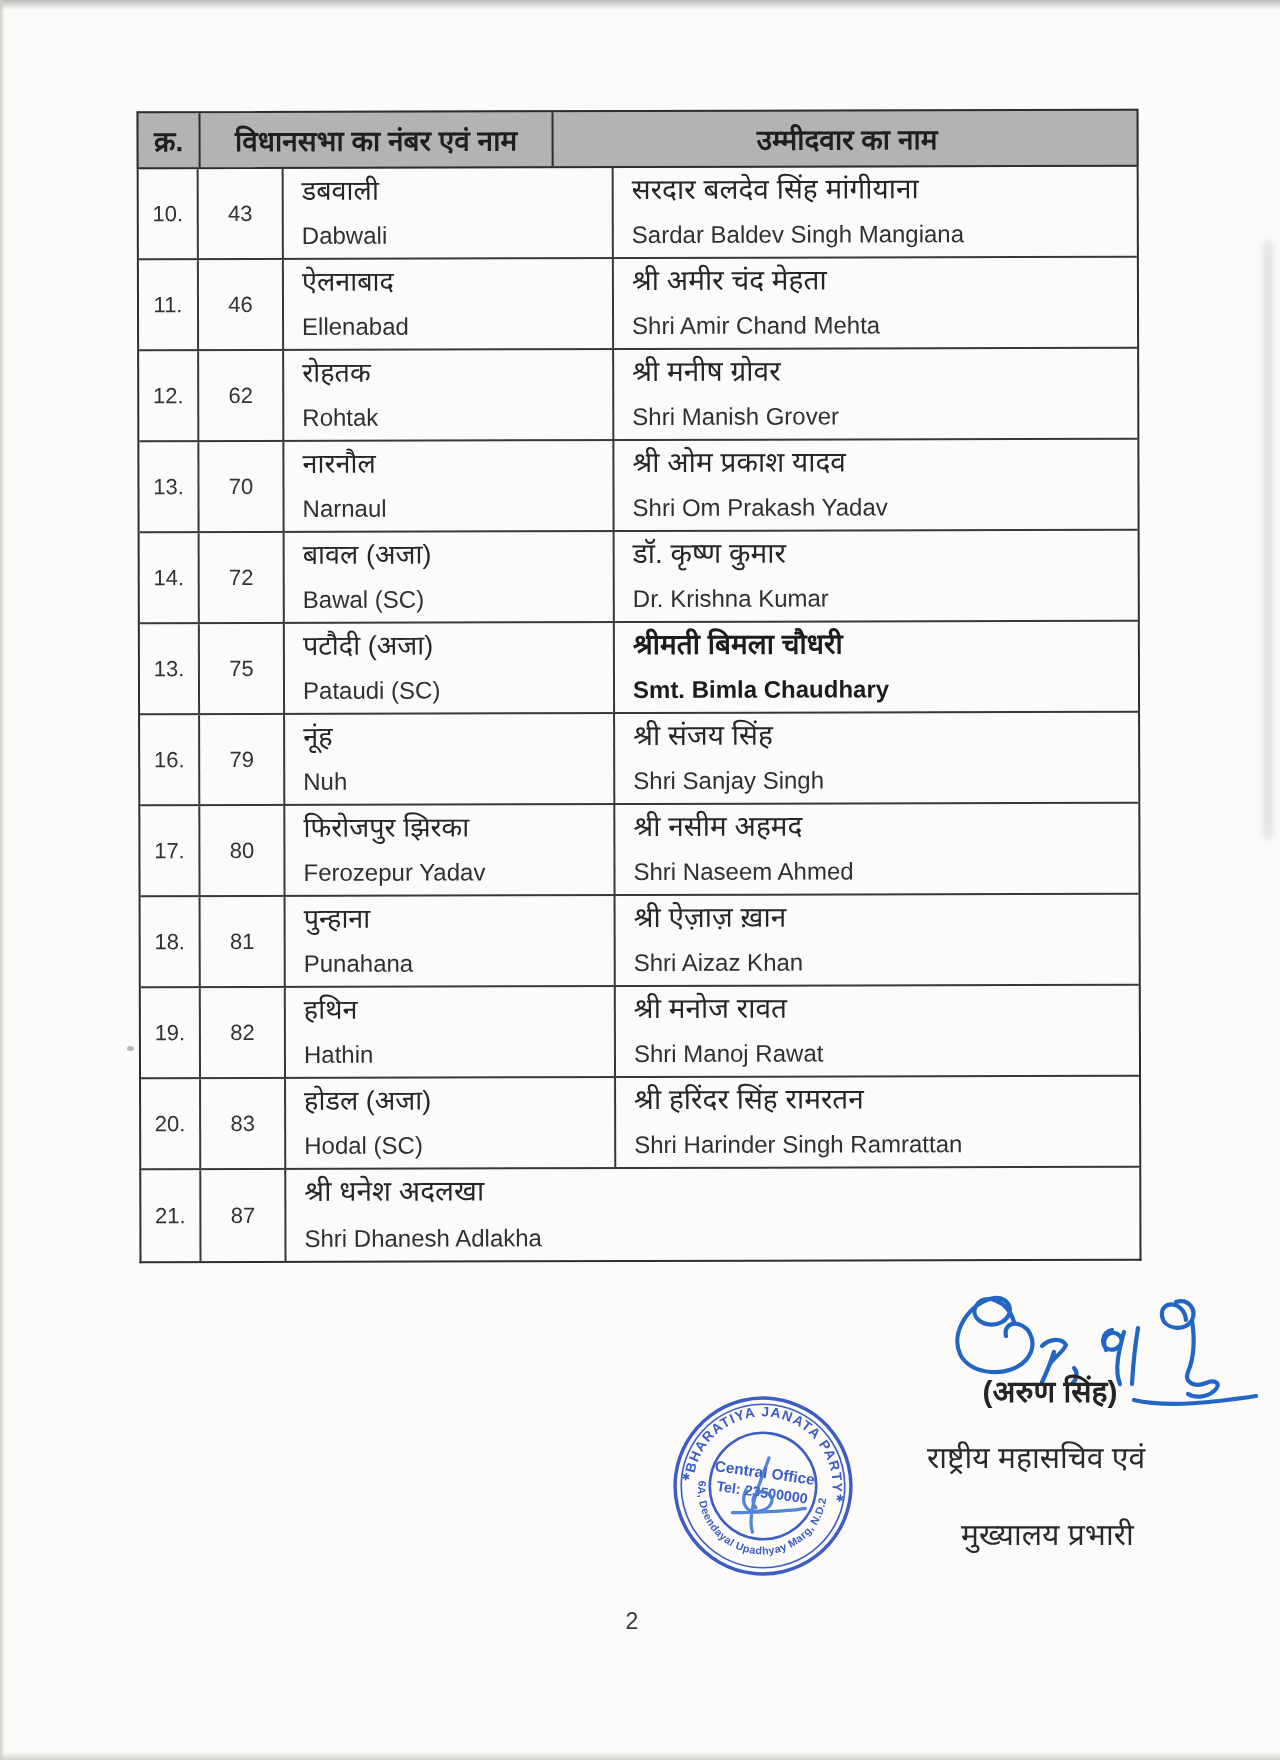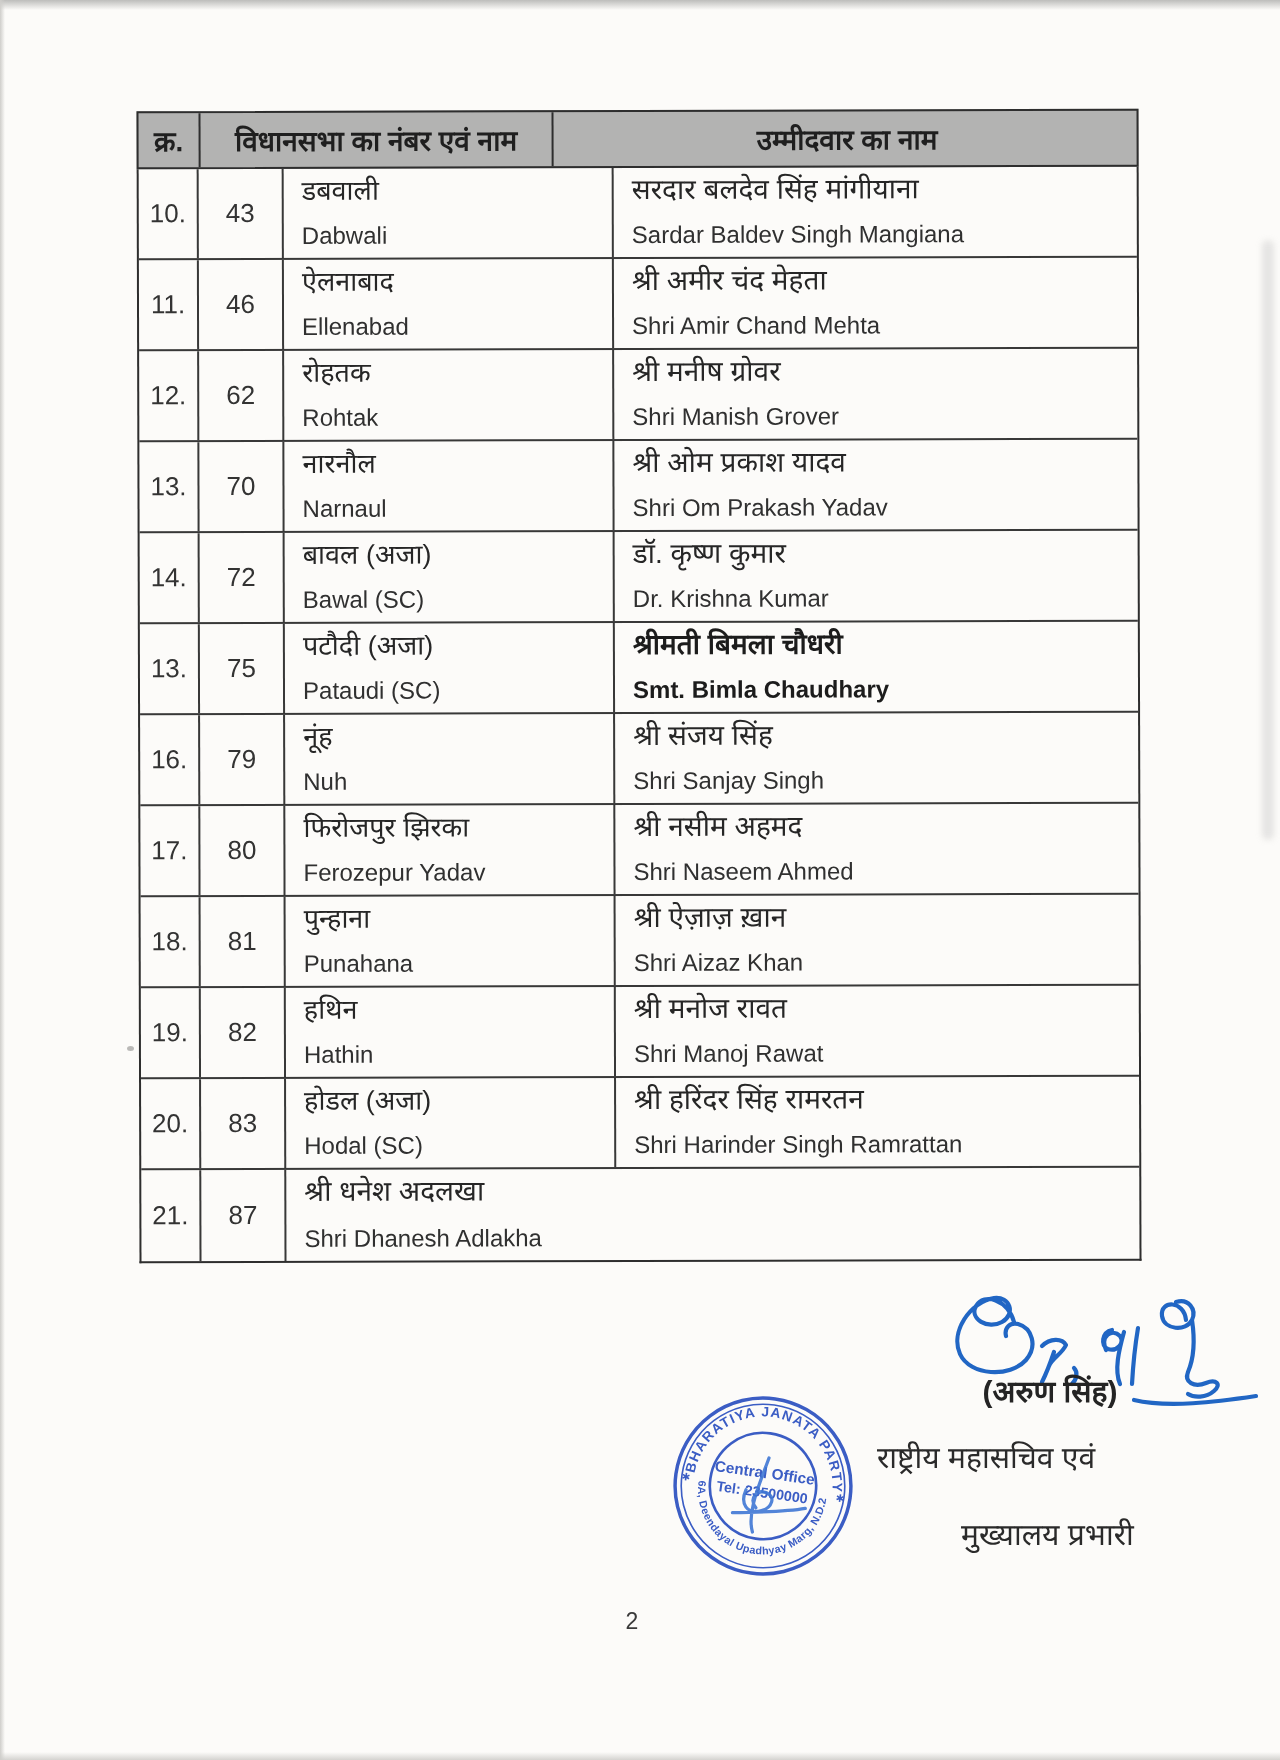--- a/index.html
+++ b/index.html
@@ -26,33 +26,33 @@
     background:#b3b3b2;border:2px solid #2e2e2e;box-sizing:border-box;}
   .thead .hcell{display:flex;align-items:center;justify-content:center;
     font-weight:700;font-size:28px;color:#1f1f1f;border-right:2px solid #2e2e2e;box-sizing:border-box;}
   .thead .hcell:last-child{border-right:none;}
   .tbody{border:2px solid #2e2e2e;border-top:none;box-sizing:border-box;}
   .trow{display:grid;grid-template-columns:60px 85px 330px 523px;height:91px;
     border-bottom:2px solid #383838;box-sizing:border-box;}
   .trow:last-child{border-bottom:none;}
   .cell{box-sizing:border-box;border-right:2px solid #383838;}
   .cell:last-child{border-right:none;}
-  .cell.center{display:flex;align-items:center;justify-content:center;font-size:26px;color:#333;}
+  .cell.center{display:flex;align-items:center;justify-content:center;font-size:22px;color:#333;}
   .cell.twoline{display:flex;flex-direction:column;justify-content:space-between;
     padding:7px 6px 9px 18px;}
   .line-hi{font-size:27px;line-height:30px;color:#262626;white-space:nowrap;}
   .line-en{font-size:24px;line-height:26px;color:#303030;white-space:nowrap;}
   .candidate-cell .line-hi{font-size:28px;}
   .candidate-cell.bold .line-hi,.candidate-cell.bold .line-en{font-weight:700;color:#1c1c1c;}
 
   
   .sig-svg{position:absolute;left:948px;top:1288px;width:316px;height:132px;}
   .sig-name{position:absolute;left:900px;top:1370px;width:300px;text-align:center;
     font-size:30px;font-weight:700;color:#242424;white-space:nowrap;}
-  .sig-title1{position:absolute;left:877px;top:1436px;width:300px;
+  .sig-title1{position:absolute;left:927px;top:1436px;width:300px;
     font-size:30px;font-weight:500;color:#2a2a2a;white-space:nowrap;}
   .sig-title2{position:absolute;left:933px;top:1513px;width:300px;
     font-size:30px;font-weight:400;color:#2a2a2a;white-space:nowrap;margin-left:28px;}
   .stamp-svg{position:absolute;left:671px;top:1394px;width:184px;height:184px;
     transform:rotate(8deg);opacity:.92;}
   .page-num{position:absolute;left:600px;top:1608px;width:64px;text-align:center;
     font-size:23px;color:#3a3a3a;}
 </style>
 </head>
 <body>

